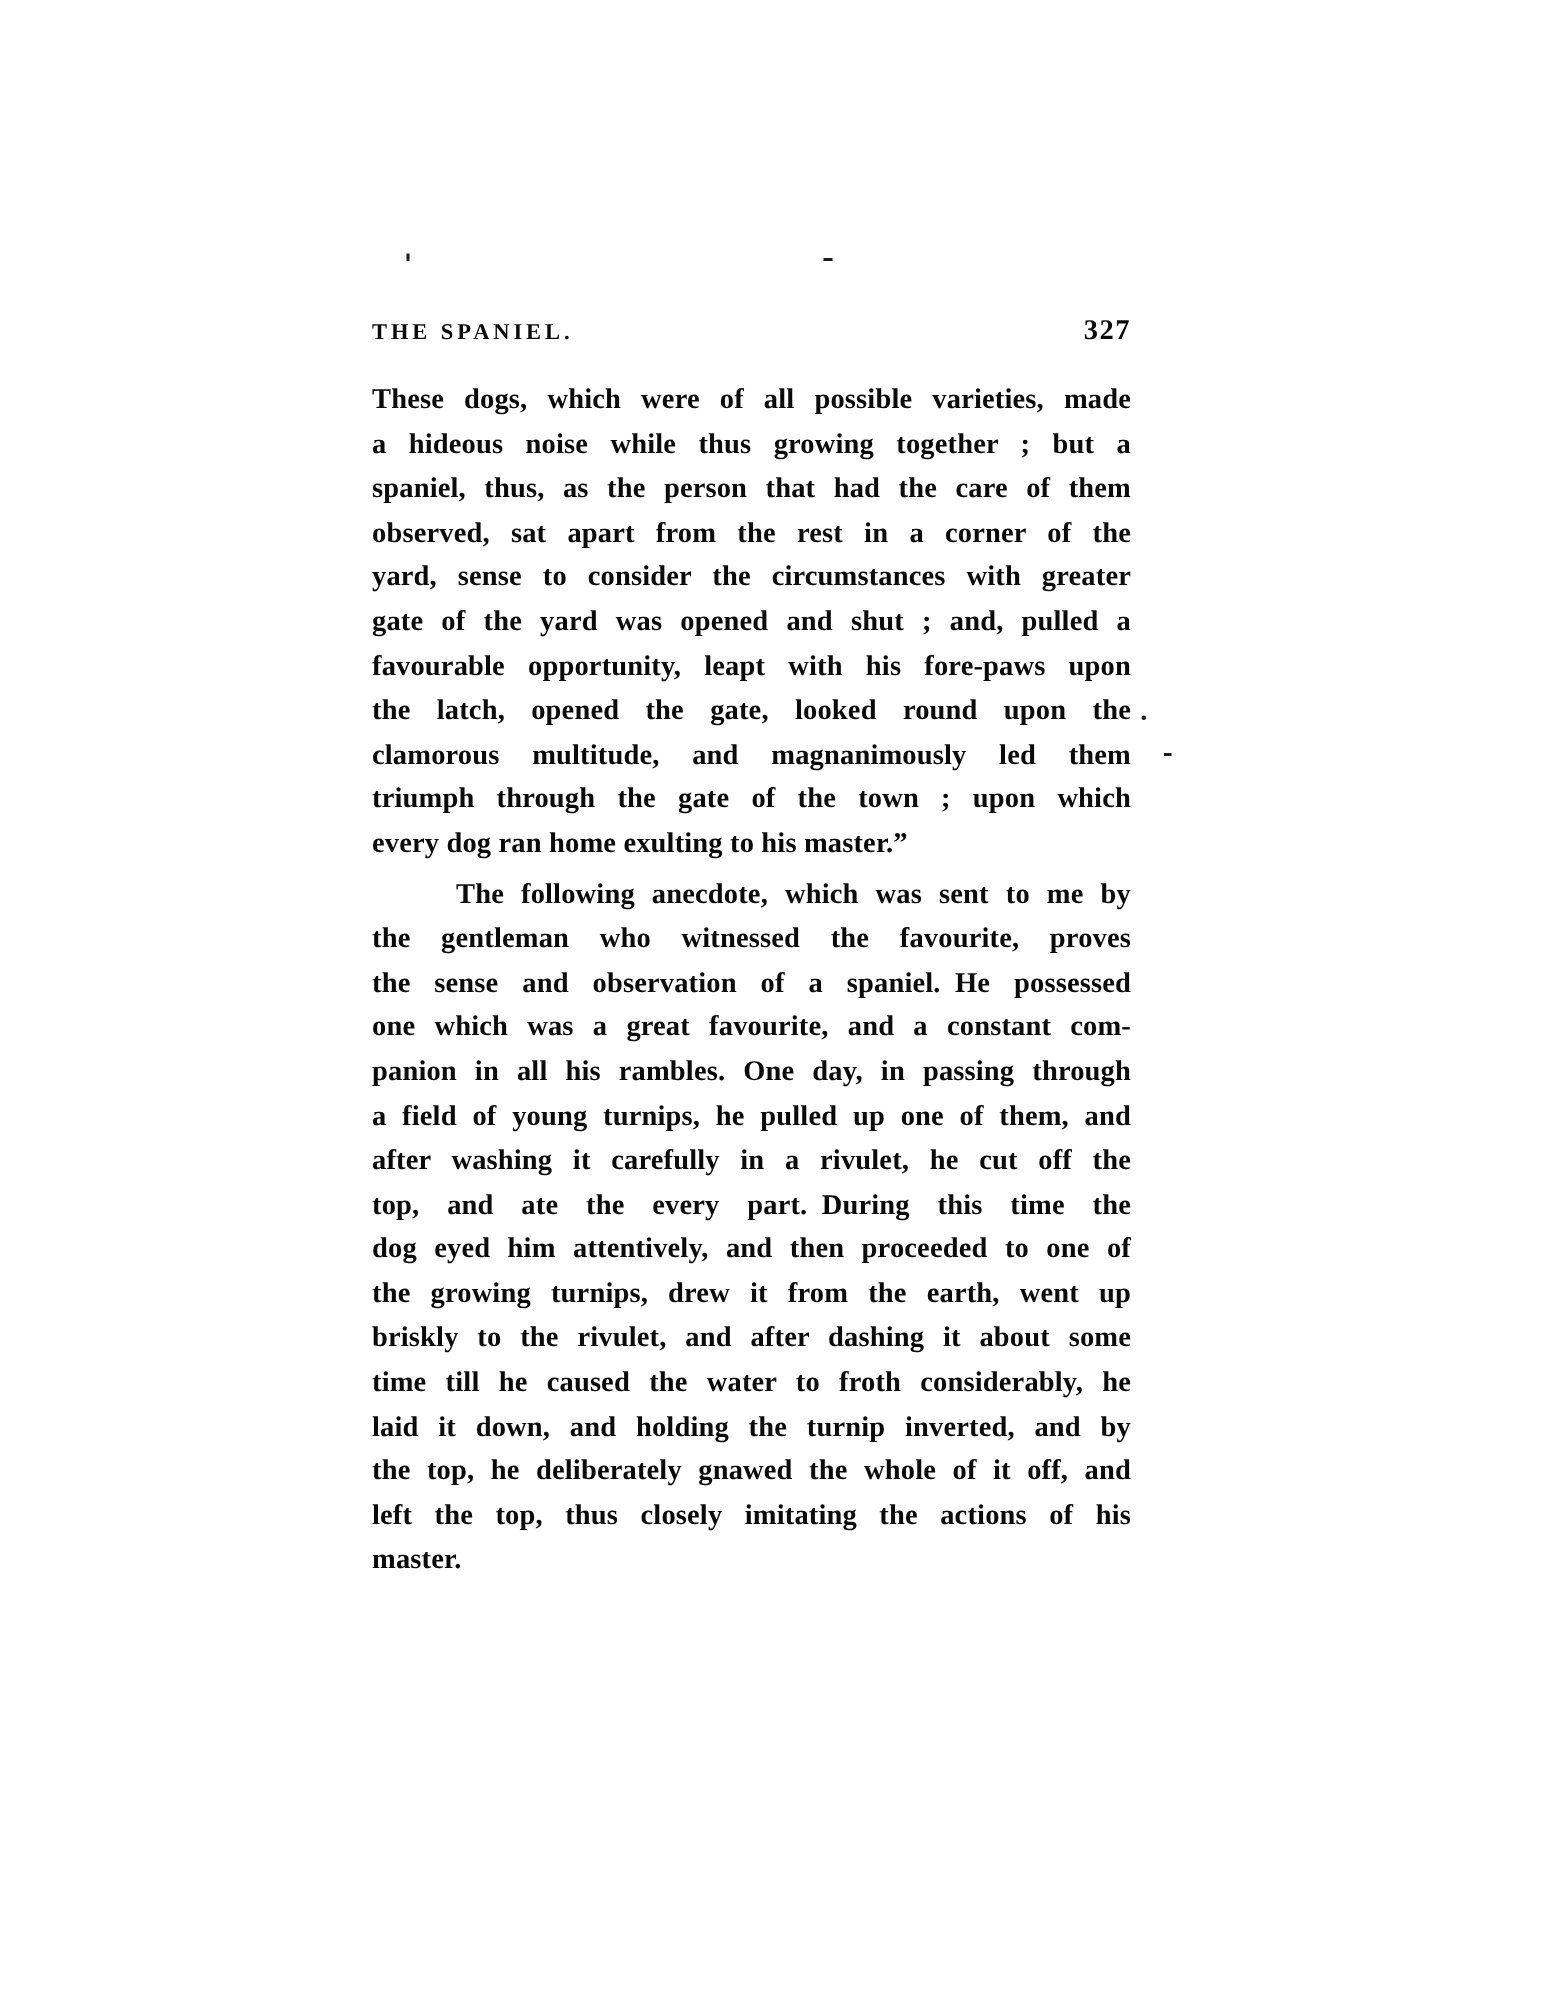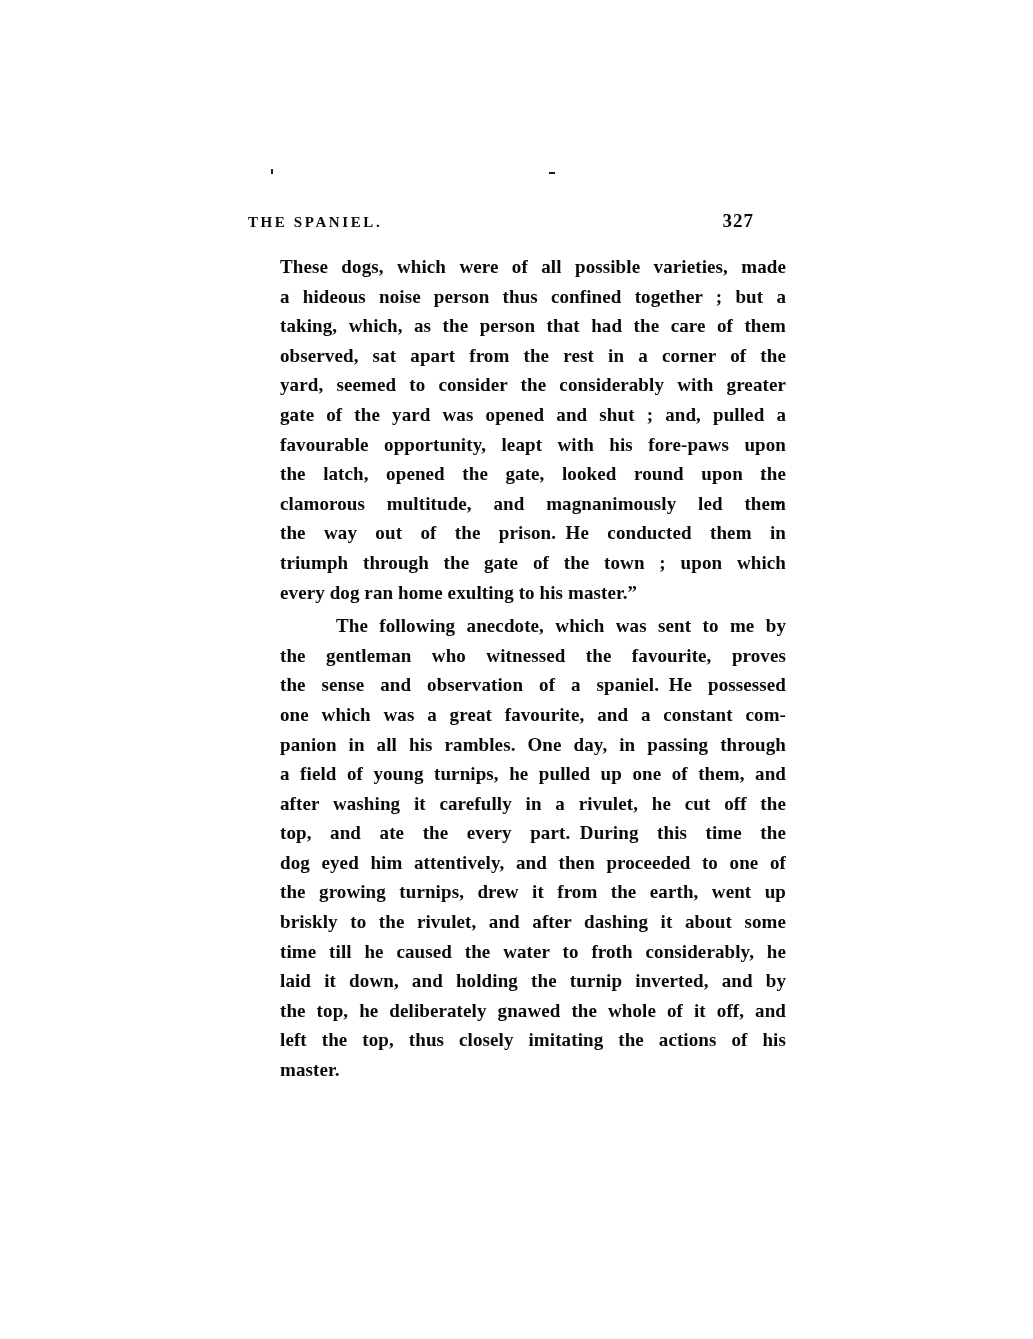--- a/index.html
+++ b/index.html
@@ -44,21 +44,20 @@
   }
   .body-text {
     position: absolute;
     top: 252px;
     left: 248px;
     width: 506px;
     font-size: 19px;
     font-weight: 700;
     line-height: 29.6px;
     letter-spacing: 0.1px;
-    margin-left: 32px;
   }
   .para { margin: 0; }
   .para + .para { margin-top: 4px; }
   .para.indent .line:first-child { text-indent: 56px; }
   .line {
     text-align: justify;
     text-align-last: justify;
   }
   .line.last { text-align-last: left; }
   .speck {
@@ -80,29 +79,28 @@
   <span class="speck speck-4"></span>
 
   <header class="running-header">
     <span class="running-title">THE SPANIEL.</span>
     <span class="page-number">327</span>
   </header>
 
   <main class="body-text">
       <div class="para">
         <div class="line">These dogs, which were of all possible varieties, made</div>
-        <div class="line">a hideous noise person thus confined together ; but a</div>
-        <div class="line">taking, which, as the person that had the care of them</div>
+        <div class="line">a hideous noise while thus growing together ; but a</div>
+        <div class="line">spaniel, thus, as the person that had the care of them</div>
         <div class="line">observed, sat apart from the rest in a corner of the</div>
-        <div class="line">yard, seemed to consider the considerably with greater</div>
+        <div class="line">yard, sense to consider the circumstances with greater</div>
         <div class="line">gate of the yard was opened and shut ; and, pulled a</div>
         <div class="line">favourable opportunity, leapt with his fore-paws upon</div>
         <div class="line">the latch, opened the gate, looked round upon the</div>
         <div class="line">clamorous multitude, and magnanimously led them</div>
-        <div class="line">the way out of the prison. He conducted them in</div>
         <div class="line">triumph through the gate of the town ; upon which</div>
         <div class="line last">every dog ran home exulting to his master.”</div>
       </div>
       <div class="para indent">
         <div class="line">The following anecdote, which was sent to me by</div>
         <div class="line">the gentleman who witnessed the favourite, proves</div>
         <div class="line">the sense and observation of a spaniel. He possessed</div>
         <div class="line">one which was a great favourite, and a constant com-</div>
         <div class="line">panion in all his rambles. One day, in passing through</div>
         <div class="line">a field of young turnips, he pulled up one of them, and</div>

